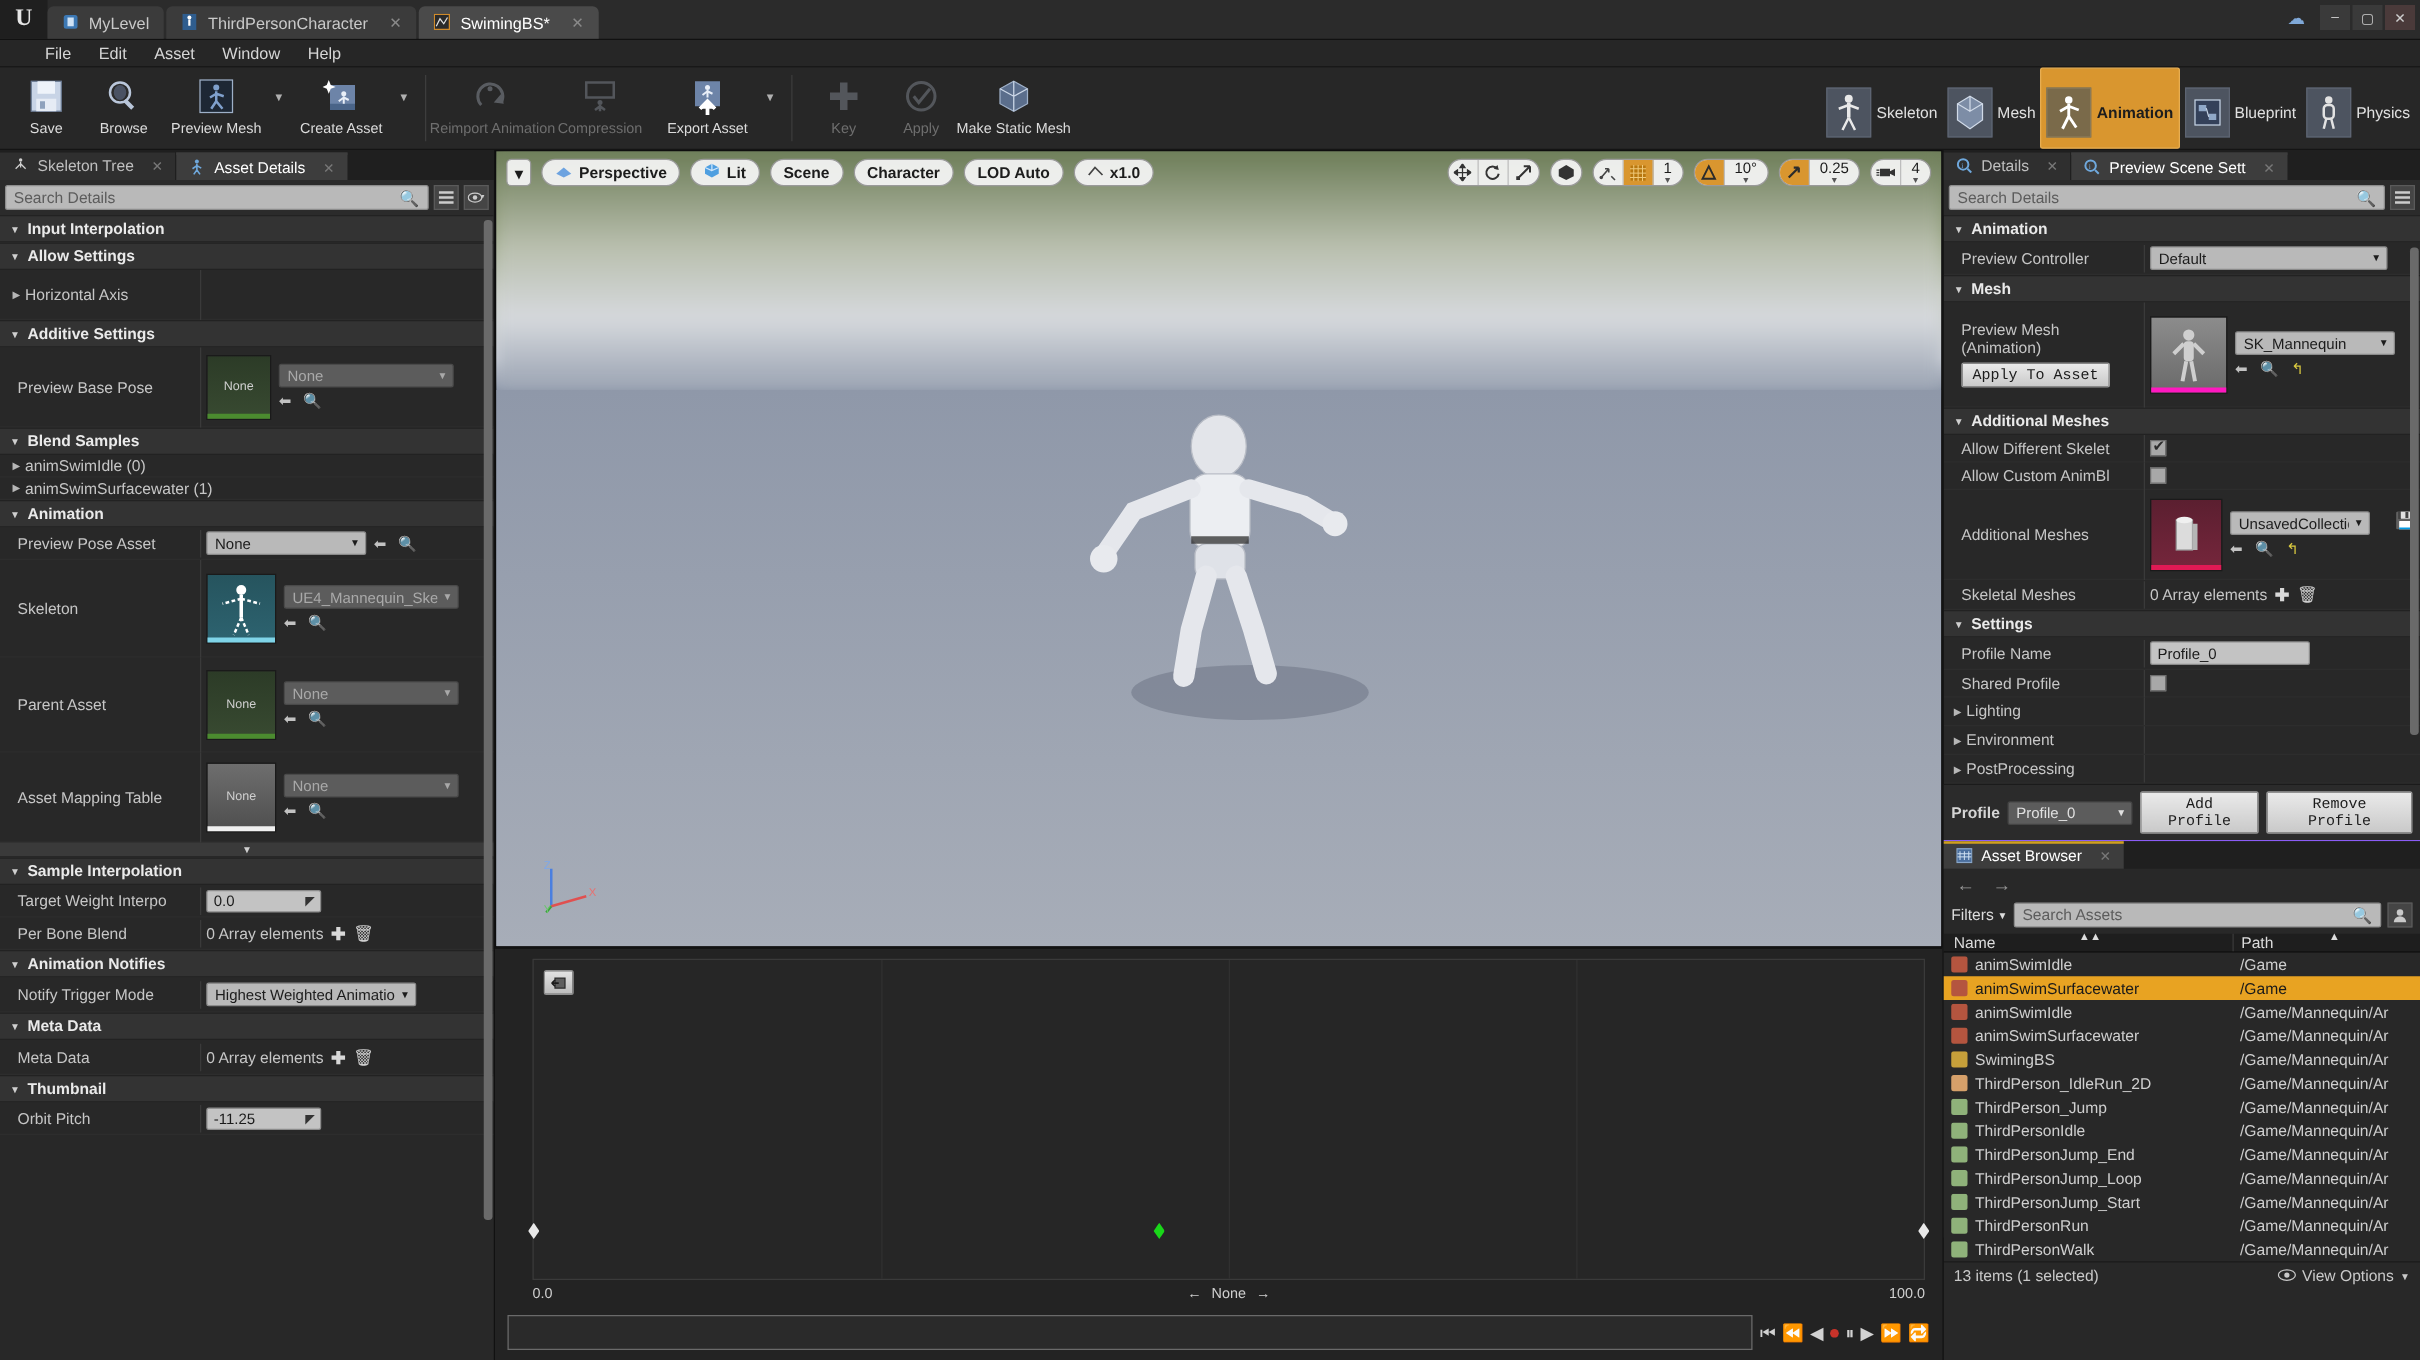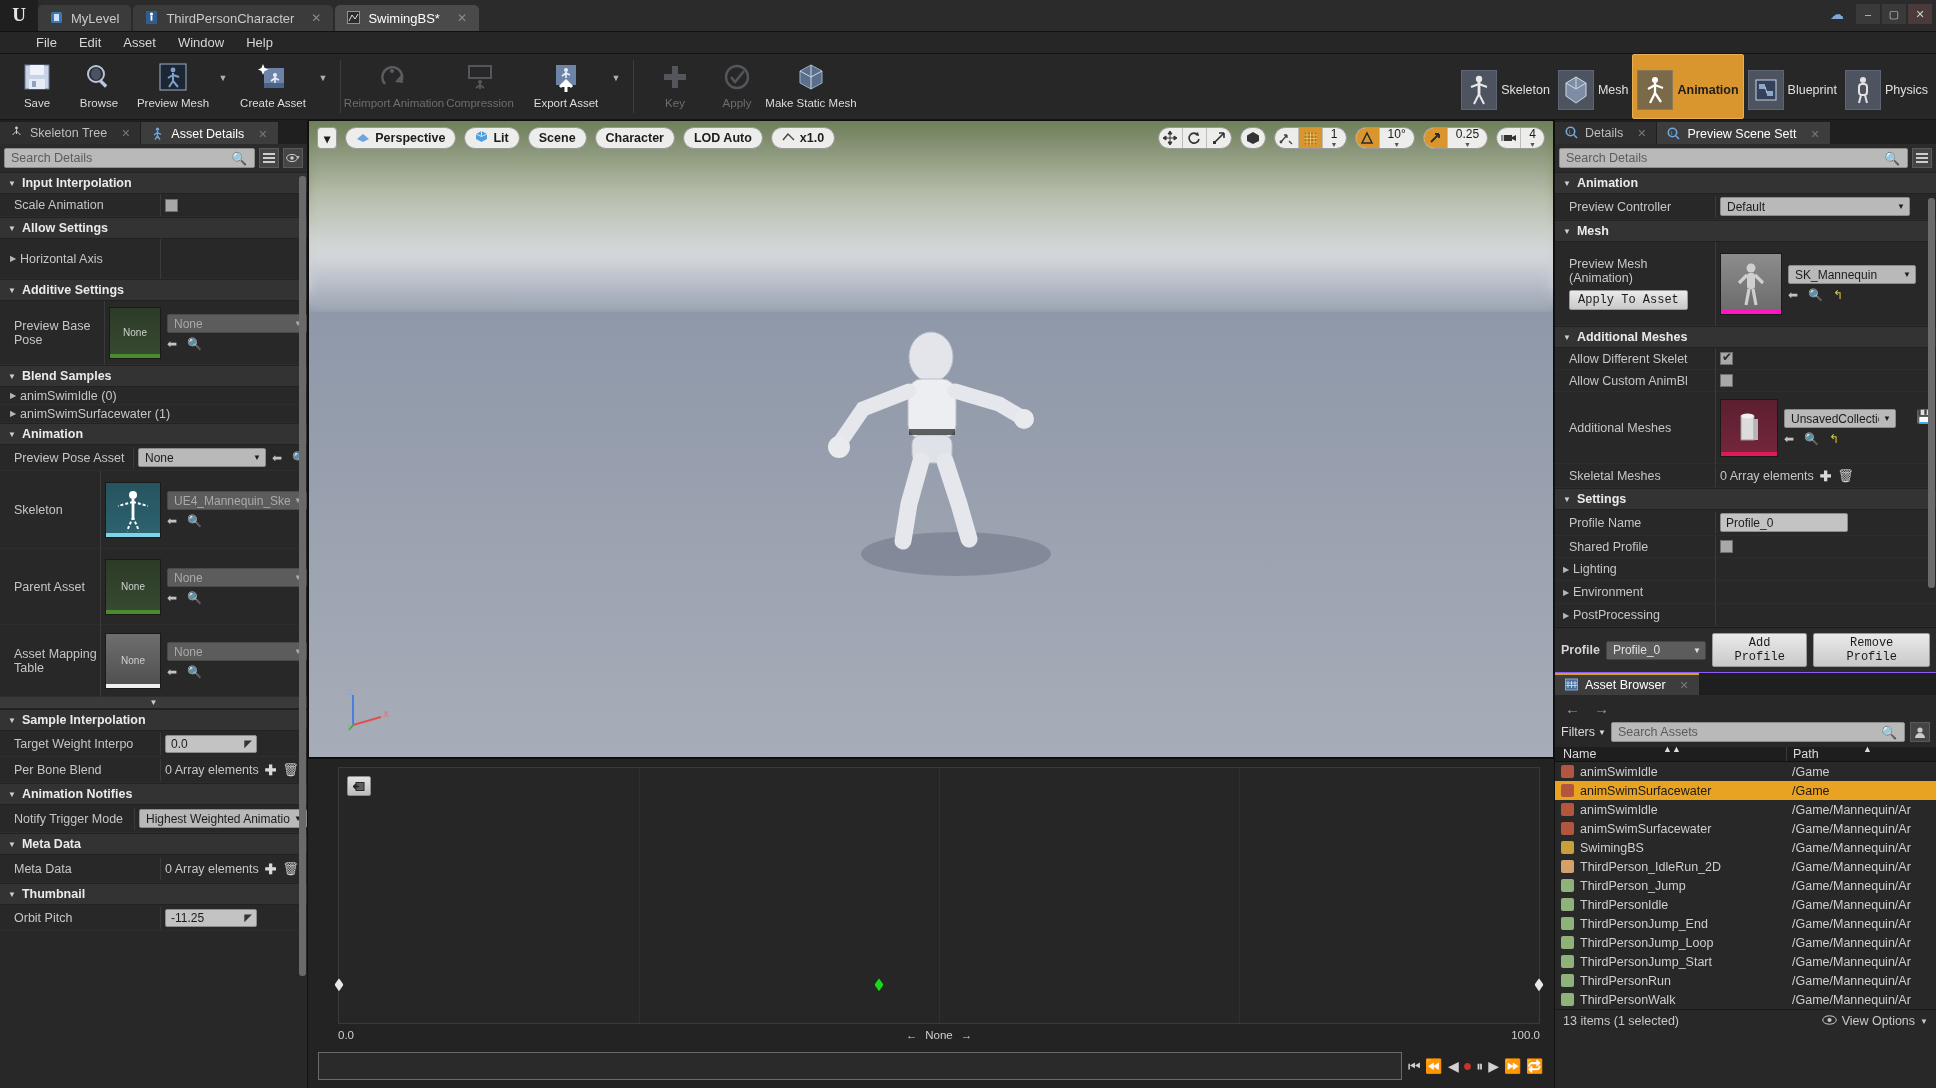--- a/index.html
+++ b/index.html
@@ -74,21 +74,21 @@
   .tb-caret { width: 14px; display:flex; align-items:center; justify-content:center;
     color:#b0b0b0; font-size:9px; padding-bottom: 18px; }
   .tb-right { margin-left: auto; display: flex; align-items: stretch; padding-right: 4px; }
   .modepair { display:flex; align-items:center; gap:4px; padding: 6px 4px 0 4px; }
   .modepair .lbl { font-size: 12.5px; color:#e0e0e0; }
   .modepair.active { background: #d9962f; border:1px solid #e8ae52; border-radius:2px;}
   .modepair.active .lbl { color: #1d1d1d; font-weight: bold; }
 
   
   .body { flex: 1; display: flex; min-height: 0; background: #1a1a1a; }
-  .leftpanel { width: 308px; display:flex; flex-direction:column; background:#282828;
+  .leftpanel { width: 396px; display:flex; flex-direction:column; background:#282828;
      border-right:1px solid #111; }
   .centerpanel { flex:1; display:flex; flex-direction:column; min-width:0; }
   .rightpanel { width: 382px; display:flex; flex-direction:column; background:#282828;
      border-left:1px solid #111; }
 
   
   .paneltabs { display: flex; height: 24px; background: #1f1f1f; align-items: flex-end; }
   .ptab { height: 22px; display:flex; align-items:center; gap:6px; padding:0 10px;
      background:#2f2f2f; color:#bfbfbf; font-size:12.5px; margin-right:1px; }
   .ptab.active { background:#3d3d3d; color:#fff; border-top:2px solid #3d3d3d; }
@@ -526,26 +526,20 @@
             </svg>
         </div>
       </div>
 
       <div class="props">
 
         <div class="cat">
           <span class="tri">▼</span>
           <span>Input Interpolation</span>
         </div>
-        <div class="prow">
-          <div class="pname">Scale Animation</div>
-          <div class="pval">
-            <span class="chk"></span>
-          </div>
-        </div>
 
         <div class="cat">
           <span class="tri">▼</span>
           <span>Allow Settings</span>
         </div>
         <div class="prow" style="height:40px">
           <div class="pname" style="padding-left:6px;display:flex;align-items:center">
             <span class="subtri">▶</span>
             <span>Horizontal Axis</span>
           </div>

